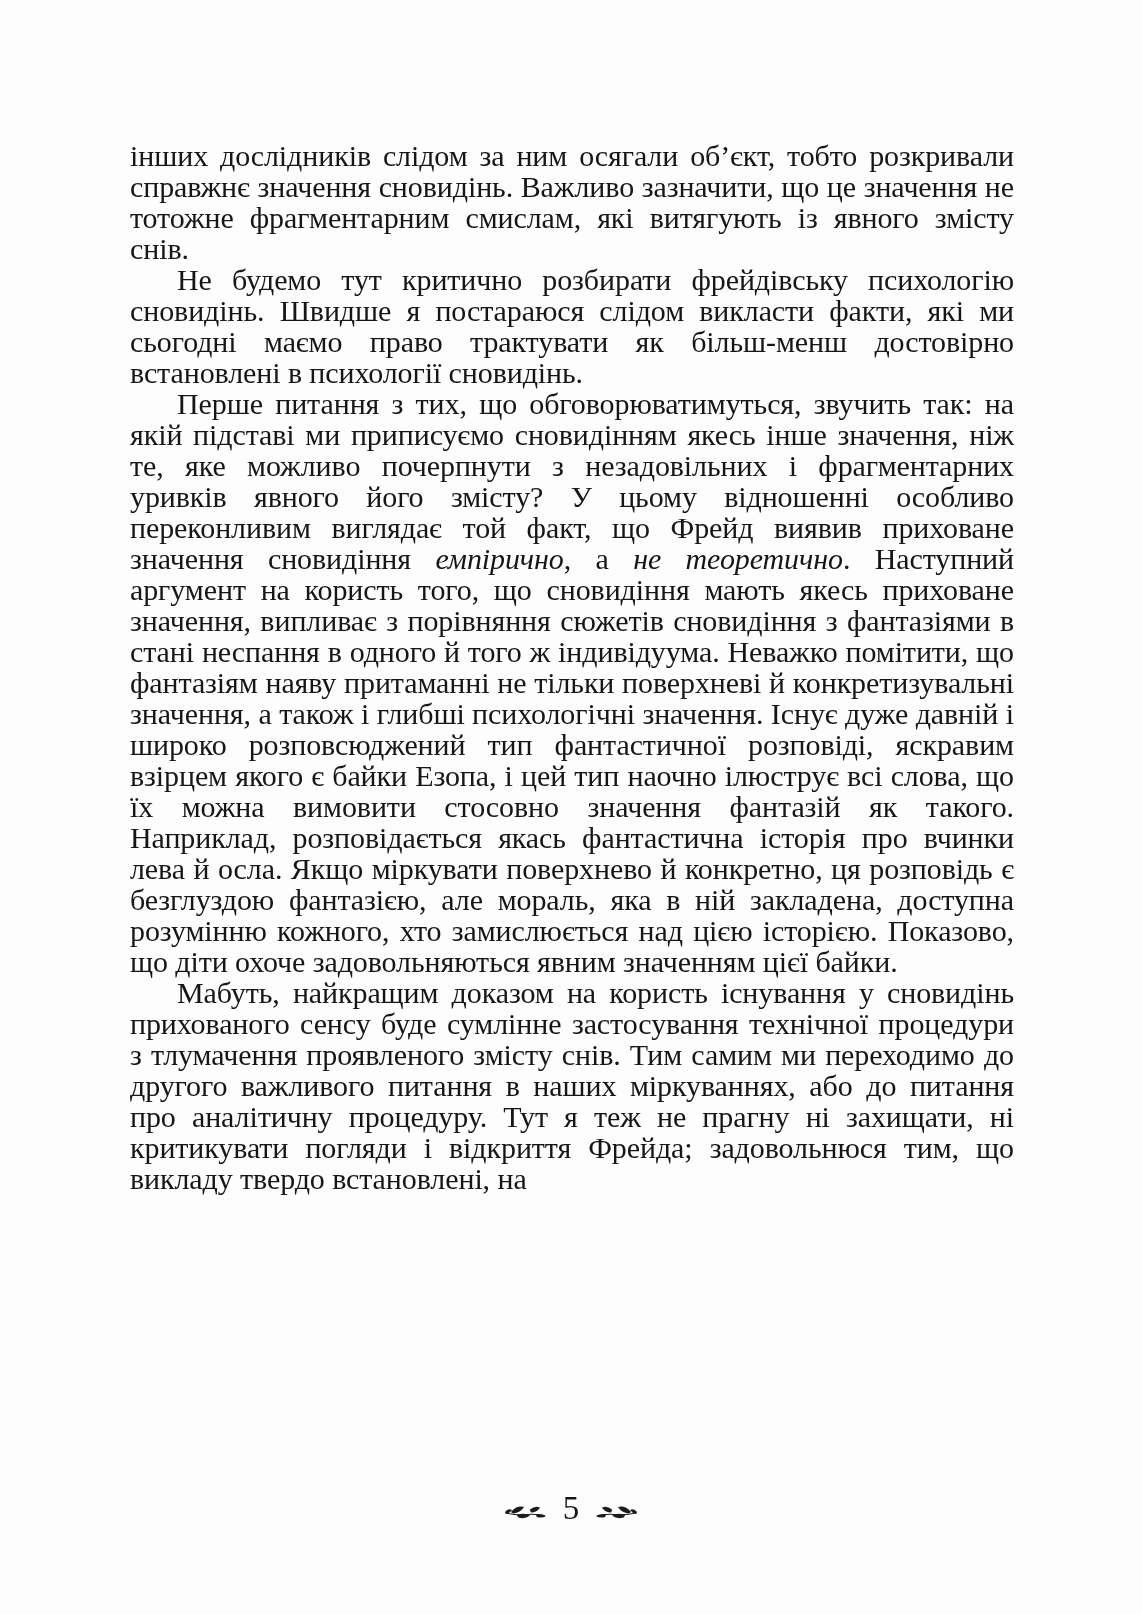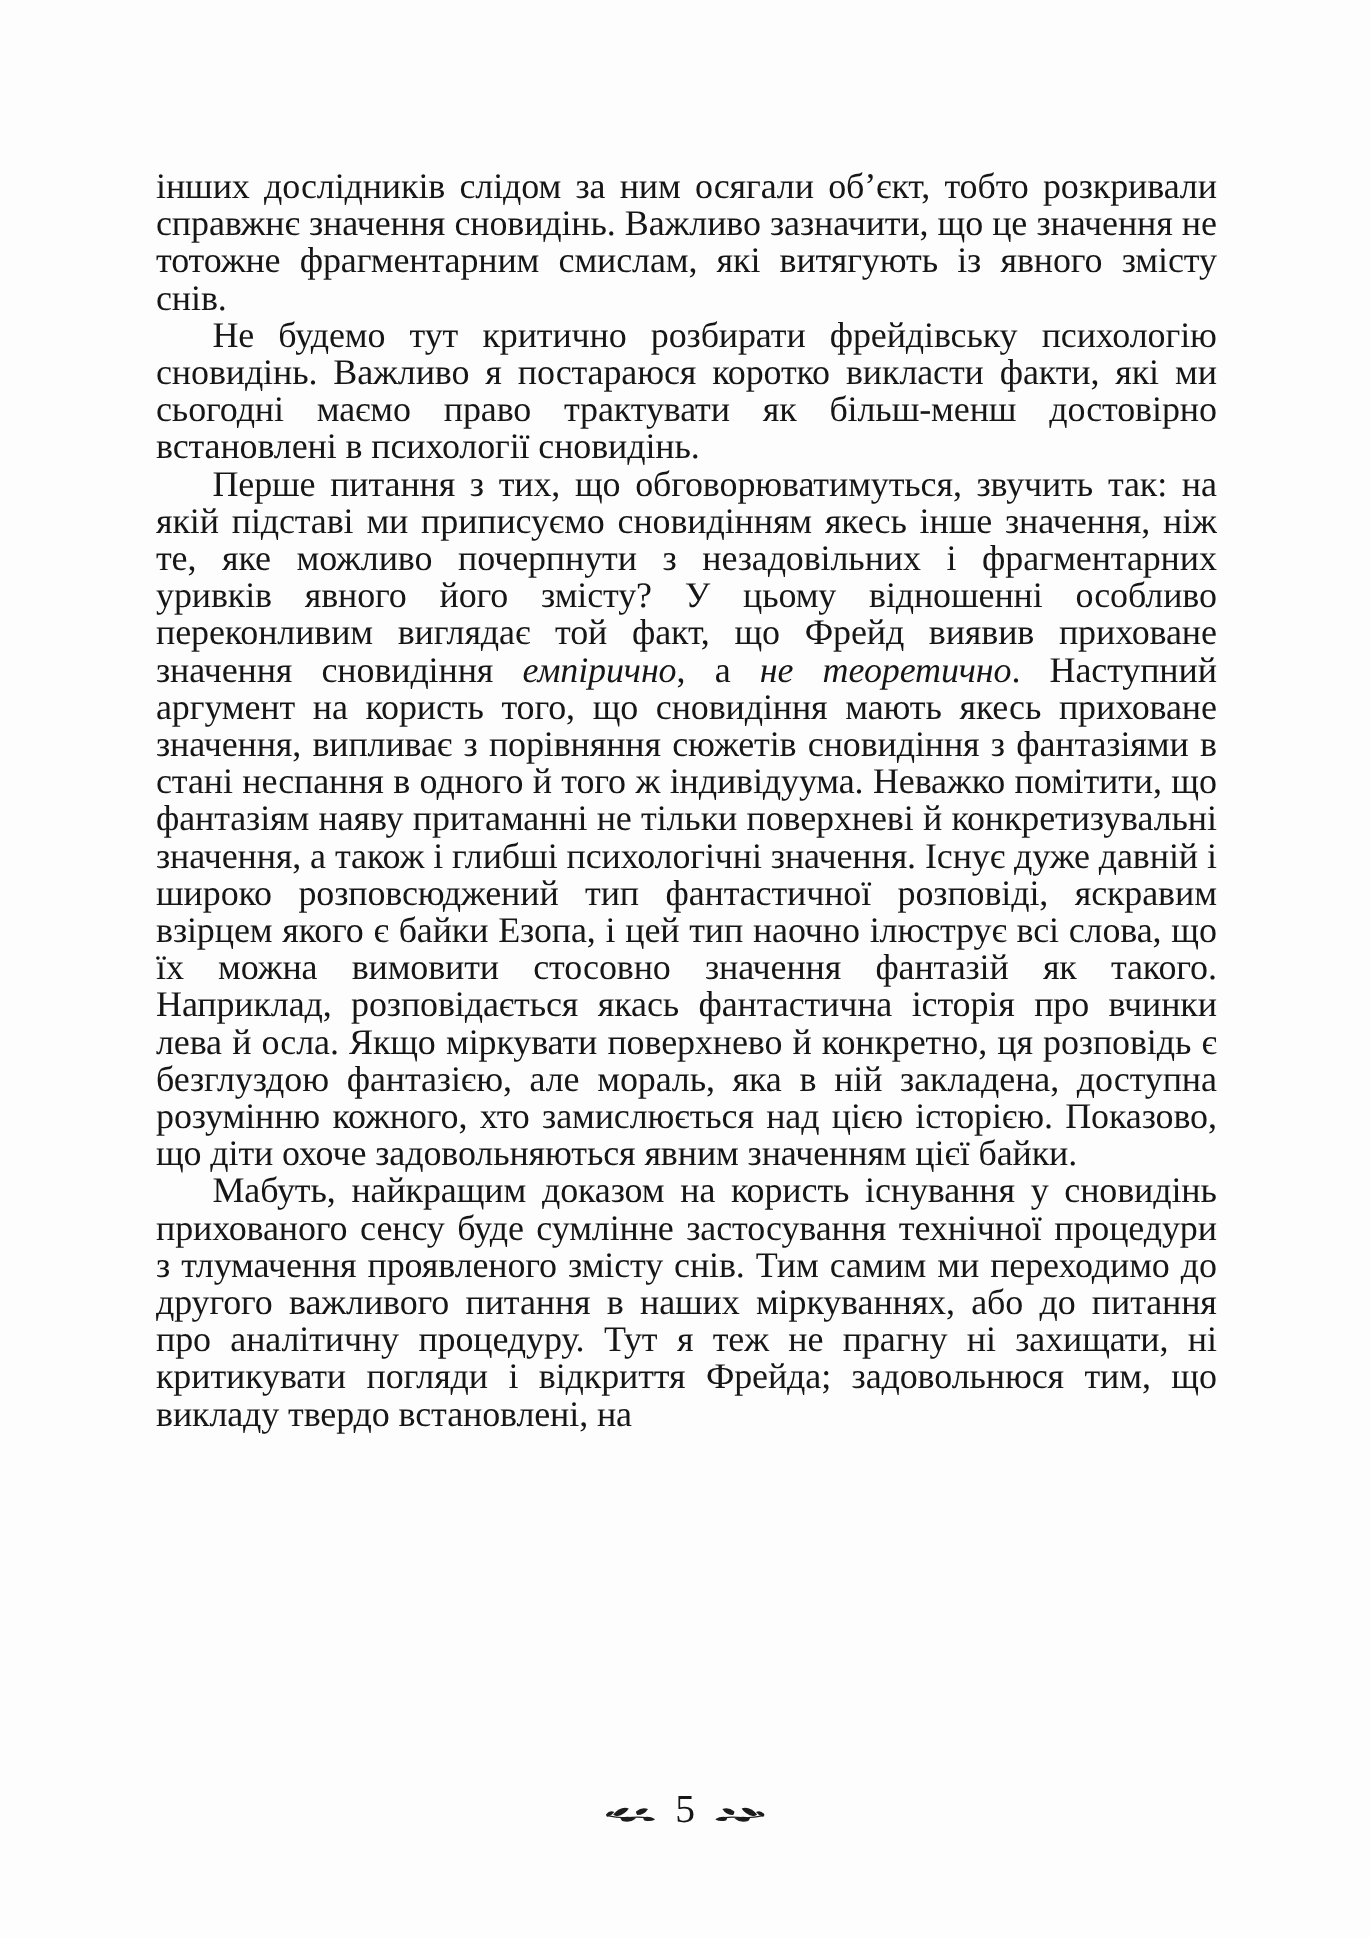--- a/index.html
+++ b/index.html
@@ -68,21 +68,21 @@
   }
 </style>
 </head>
 <body>
 
 <div class="page">
 
   <div class="text-block">
 
   <p class="para"><span class="seg-normal">інших дослідників слідом за ним осягали об’єкт, тобто розкривали справжнє значення сновидінь. Важливо зазначити, що це значення не тотожне фрагментарним смислам, які витягують із явного змісту снів.</span></p>
-      <p class="para indent"><span class="seg-normal">Не будемо тут критично розбирати фрейдівську психологію сновидінь. Важливо я постараюся коротко викласти факти, які ми сьогодні маємо право трактувати як більш-менш достовірно встановлені в психології сновидінь.</span></p>
+      <p class="para indent"><span class="seg-normal">Не будемо тут критично розбирати фрейдівську психологію сновидінь. Швидше я постараюся слідом викласти факти, які ми сьогодні маємо право трактувати як більш-менш достовірно встановлені в психології сновидінь.</span></p>
       <p class="para indent"><span class="seg-normal">Перше питання з тих, що обговорюватимуться, звучить так: на якій підставі ми приписуємо сновидінням якесь інше значення, ніж те, яке можливо почерпнути з незадовільних і фрагментарних уривків явного його змісту? У цьому відношенні особливо переконливим виглядає той факт, що Фрейд виявив приховане значення сновидіння </span><span class="seg-italic">емпірично</span><span class="seg-normal">, а </span><span class="seg-italic">не теоретично</span><span class="seg-normal">. Наступний аргумент на користь того, що сновидіння мають якесь приховане значення, випливає з порівняння сюжетів сновидіння з фантазіями в стані неспання в одного й того ж індивідуума. Неважко помітити, що фантазіям наяву притаманні не тільки поверхневі й конкретизувальні значення, а також і глибші психологічні значення. Існує дуже давній і широко розповсюджений тип фантастичної розповіді, яскравим взірцем якого є байки Езопа, і цей тип наочно ілюструє всі слова, що їх можна вимовити стосовно значення фантазій як такого. Наприклад, розповідається якась фантастична історія про вчинки лева й осла. Якщо міркувати поверхнево й конкретно, ця розповідь є безглуздою фантазією, але мораль, яка в ній закладена, доступна розумінню кожного, хто замислюється над цією історією. Показово, що діти охоче задовольняються явним значенням цієї байки.</span></p>
       <p class="para indent"><span class="seg-normal">Мабуть, найкращим доказом на користь існування у сновидінь прихованого сенсу буде сумлінне застосування технічної процедури з тлумачення проявленого змісту снів. Тим самим ми переходимо до другого важливого питання в наших міркуваннях, або до питання про аналітичну процедуру. Тут я теж не прагну ні захищати, ні критикувати погляди і відкриття Фрейда; задовольнюся тим, що викладу твердо встановлені, на</span></p>
     </div>
 
   <div class="footer">
     <svg class="ornament" width="44" height="20" viewBox="0 0 44 20" aria-hidden="true">
       <g fill="#1c1c1c" stroke="none">
         <path d="M1 10 Q4 6 8 8 Q6 11 2 12 Q1 11 1 10 Z"></path>
         <path d="M7 10 Q13 3 20 5 Q17 10 10 11.5 Q8 11 7 10 Z"></path>
         <path d="M13 13 Q20 10.5 26 13.5 Q21 17.5 14.5 15.5 Q13 14 13 13 Z"></path>

